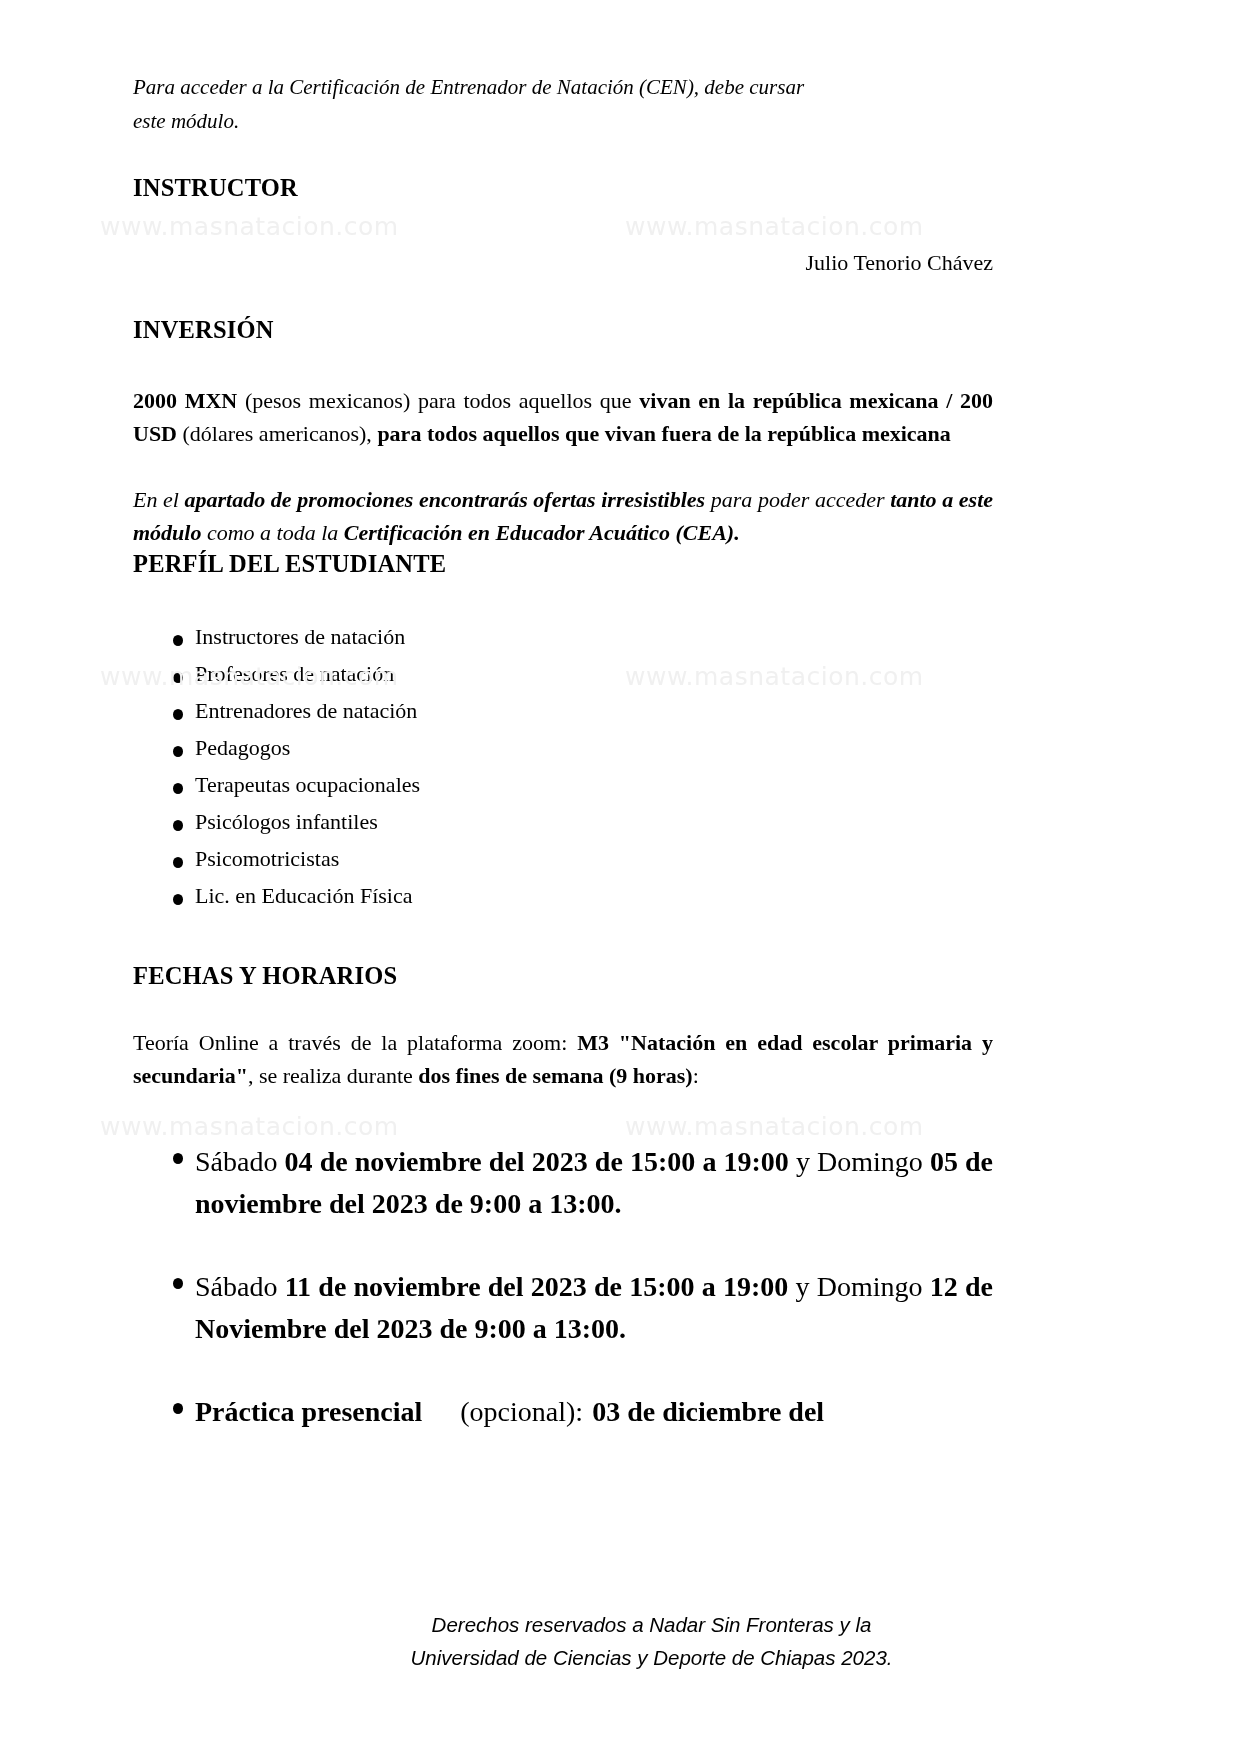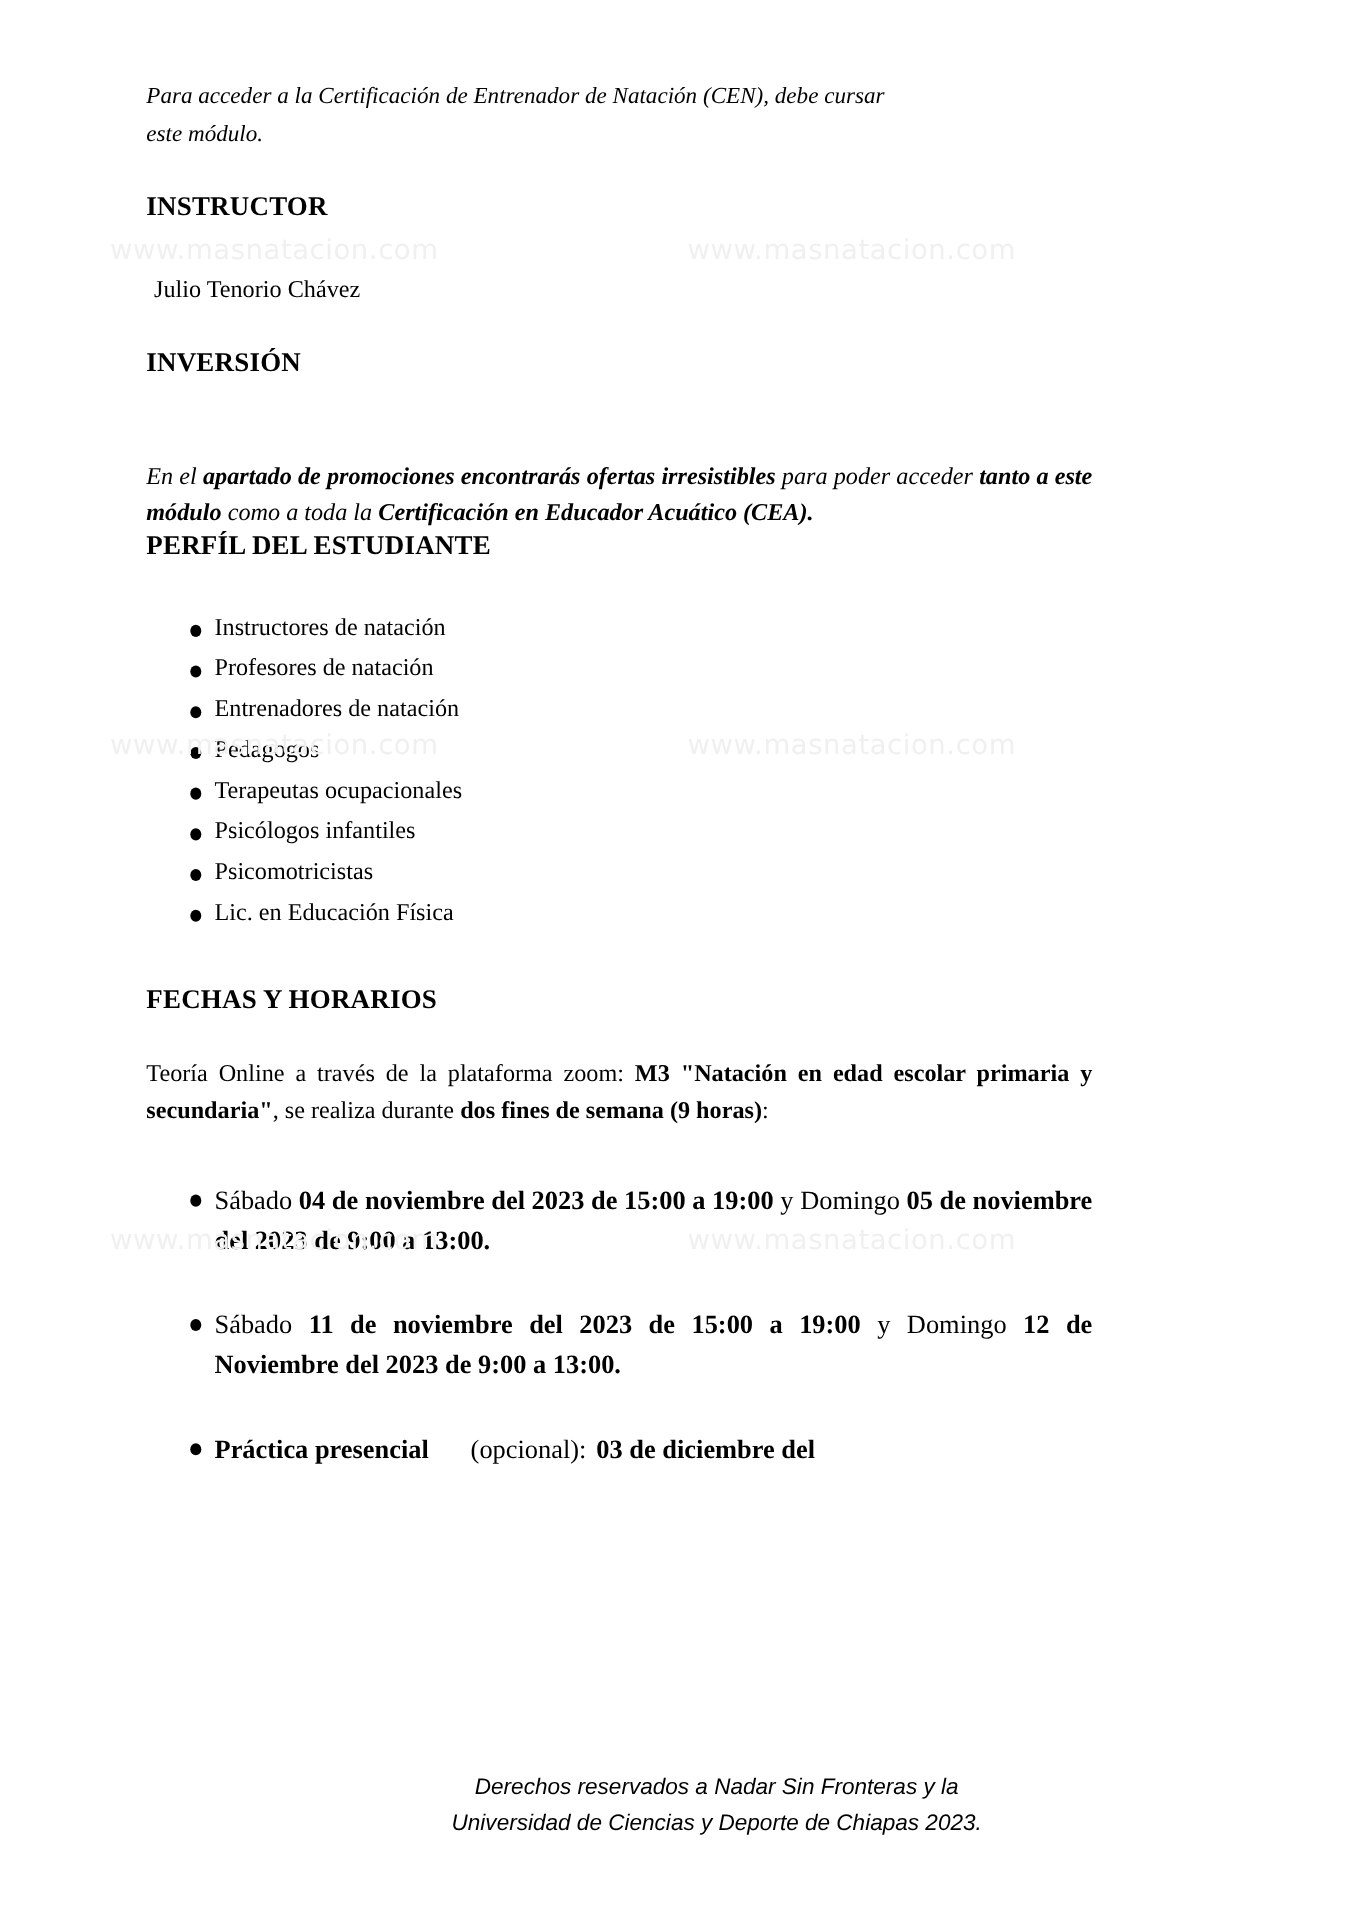--- a/index.html
+++ b/index.html
@@ -59,20 +59,21 @@
     font-size: 24.5px;
     font-weight: 700;
     margin: 0;
     letter-spacing: 0.2px;
   }
 
   .instructor-name {
     font-size: 22px;
     margin: 0;
     padding-left: 7px;
+    text-align: right;
   }
 
   p.body-par {
     font-size: 22px;
     line-height: 1.52;
     margin: 0;
     text-align: justify;
   }
   p.body-par.italic {
     font-style: italic;
@@ -109,21 +110,21 @@
   }
 
   ul.date-bullets {
     list-style: none;
     margin: 0;
     padding: 0;
   }
   ul.date-bullets li {
     position: relative;
     padding-left: 62px;
-    font-size: 24px;
+    font-size: 28px;
     line-height: 1.52;
     margin-bottom: 40px;
     text-align: justify;
     font-family: Liberation Serif, serif;
   }
   ul.date-bullets li .dot {
     position: absolute;
     left: 40px;
     top: 12px;
     width: 10px;
@@ -172,20 +173,21 @@
     <p class="intro">Para acceder a la Certificación de Entrenador de Natación (CEN), debe cursar este módulo.</p>
 
     <h2 class="section-heading">INSTRUCTOR</h2>
     <div class="sp-48"></div>
     <p class="instructor-name">Julio Tenorio Chávez</p>
 
     <div class="sp-40"></div>
     <h2 class="section-heading">INVERSIÓN</h2>
     <div class="sp-40"></div>
 
+    <p class="body-par"><b>2000 MXN</b><span> (pesos mexicanos) para todos aquellos que </span><b>vivan en la república mexicana / 200 USD</b><span> (dólares americanos), </span><b>para todos aquellos que vivan fuera de la república mexicana</b></p>
 
     <div class="sp-32"></div>
 
     <p class="body-par italic"><span>En el </span><b>apartado de promociones encontrarás ofertas irresistibles</b><span> para poder acceder </span><b>tanto a este módulo</b><span> como a toda la </span><b>Certificación en Educador Acuático (CEA).</b></p>
 
     <h2 class="section-heading">PERFÍL DEL ESTUDIANTE</h2>
     <div class="sp-48"></div>
 
     <ul class="bullets">
       <li><span class="dot"></span><span>Instructores de natación</span></li>

